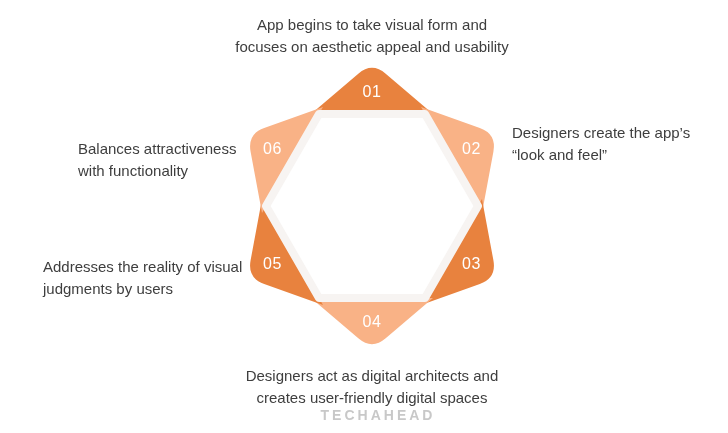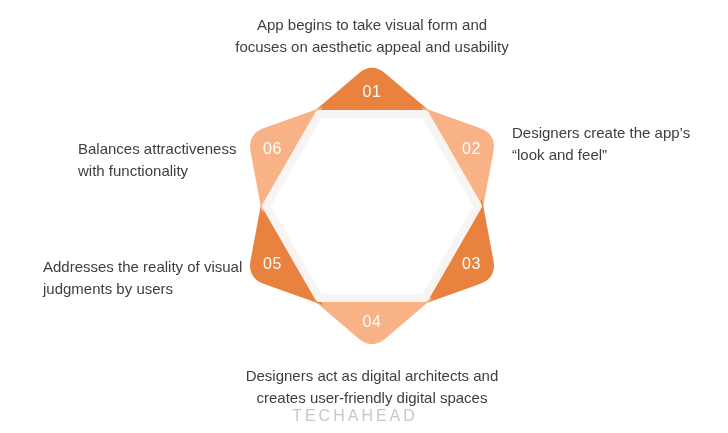--- a/index.html
+++ b/index.html
@@ -31,26 +31,26 @@
     line-height: 22px;
     color: #3e3e3e;
     white-space: pre-line;
   }
   .label.centered {
     transform: translateX(-50%);
     text-align: center;
   }
   .logo {
     position: absolute;
-    left: 355px;
+    left: 378px;
     top: 407px;
     transform: translateX(-50%);
     font-family: "Liberation Sans", sans-serif;
-    font-weight: normal;
-    font-size: 16px;
+    font-weight: bold;
+    font-size: 14px;
     letter-spacing: 3px;
     color: #c8c8c8;
   }
 </style>
 </head>
 <body>
 
 <div class="canvas">
 
   <svg class="diagram-svg" width="728" height="433" viewBox="0 0 728 433" xmlns="http://www.w3.org/2000/svg">

